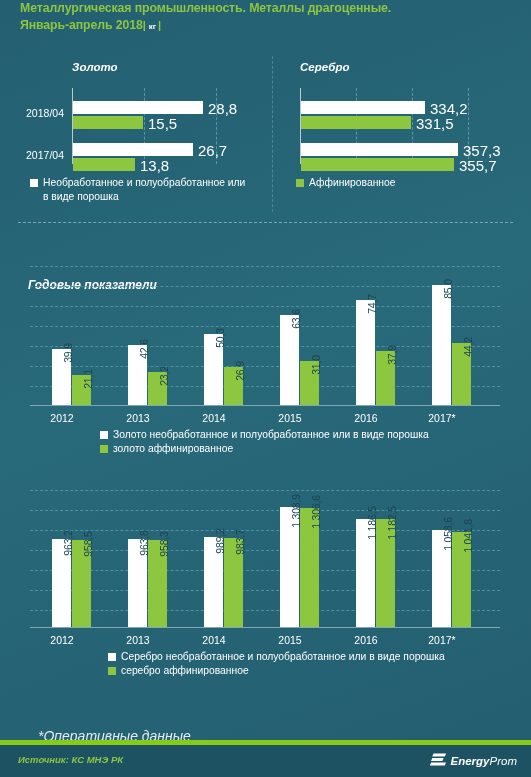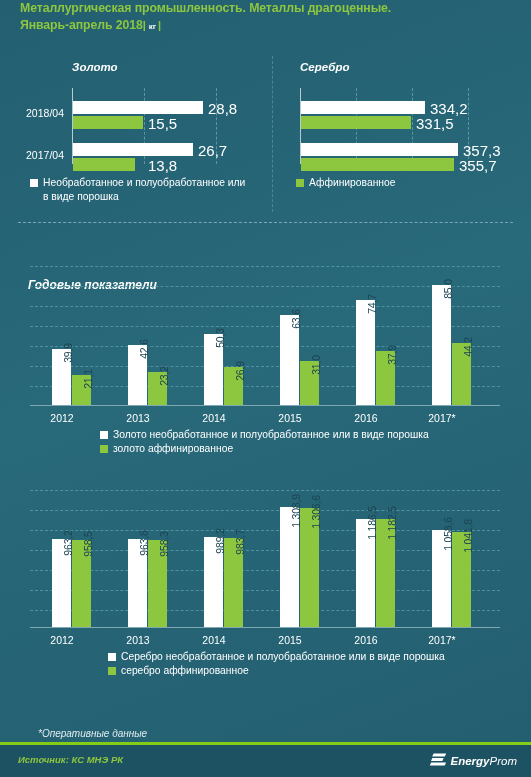--- a/index.html
+++ b/index.html
@@ -195,33 +195,33 @@
     color: #ffffff;
     text-align: center;
     white-space: nowrap;
   }
 
   
   .footnote {
     position: absolute;
     left: 38px;
     top: 728px;
-    font-size: 10px;
+    font-size: 14px;
     font-style: italic;
     color: #e2ecef;
   }
   .footer-bar {
     position: absolute;
     left: 0; bottom: 0;
     width: 531px;
     height: 32px;
     background: #1d5263;
     border-top: 1px solid #2c6playfair;
   }
-  .footer-bar { border-top: 3px solid #84cc16; }
+  .footer-bar { border-top: 5px solid #84cc16; }
   .footer-src {
     position: absolute;
     left: 18px;
     top: 9px;
     font-size: 9.5px;
     font-style: italic;
     font-weight: bold;
     color: #8DC63F;
   }
   .brand {
@@ -277,21 +277,21 @@
       </div>
     </div>
 
     <div class="hb-group" style="top:55px;">
       <div class="hb-row">
         <div class="hb white" style="width:120px;"></div>
         <div class="hb-val" style="left:120px;">26,7</div>
       </div>
       <div class="hb-row">
         <div class="hb green" style="width:62px;"></div>
-        <div class="hb-val" style="left:70px;">13,8</div>
+        <div class="hb-val" style="left:62px;">13,8</div>
       </div>
     </div>
   </div>
 
   <div class="legend" style="left:30px; top:124px; width:225px;">
     <div class="legend-row">
       <span class="lg-swatch white"></span>
       <span class="lg-text">Необработанное и полуобработанное или
 в виде порошка</span>
     </div>

